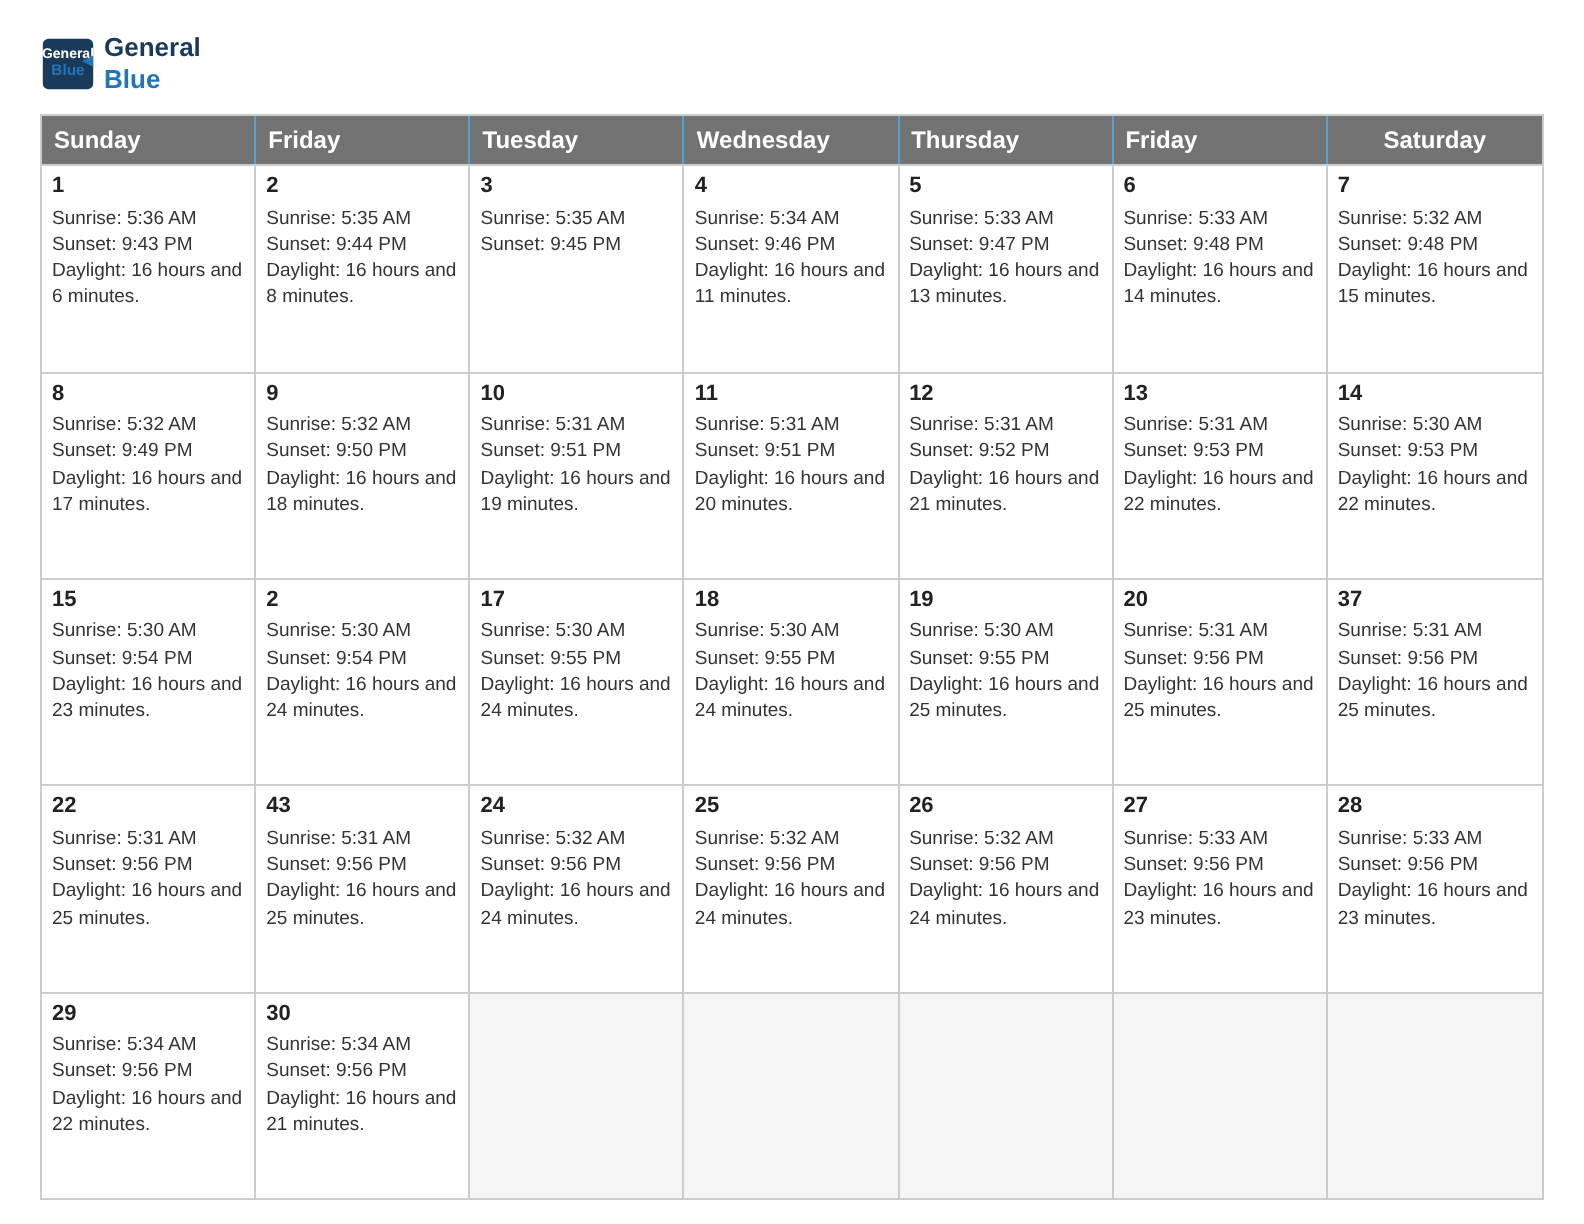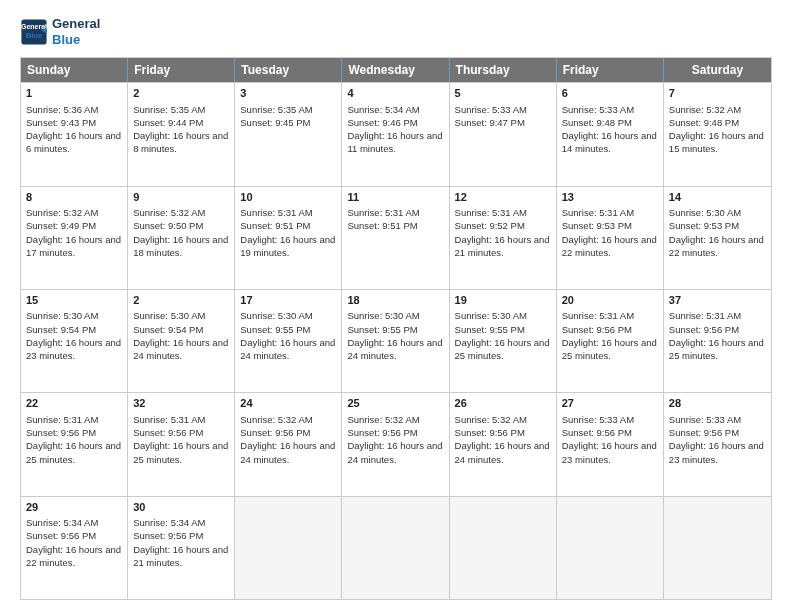--- a/index.html
+++ b/index.html
@@ -153,20 +153,21 @@
           <div class="cal-cell">
             <span class="day-num">4</span>
             <div>Sunrise: 5:34 AM</div>
             <div>Sunset: 9:46 PM</div>
             <div>Daylight: 16 hours and 11 minutes.</div>
           </div>
           <div class="cal-cell">
             <span class="day-num">5</span>
             <div>Sunrise: 5:33 AM</div>
             <div>Sunset: 9:47 PM</div>
+            <div>Daylight: 16 hours and 13 minutes.</div>
           </div>
           <div class="cal-cell">
             <span class="day-num">6</span>
             <div>Sunrise: 5:33 AM</div>
             <div>Sunset: 9:48 PM</div>
             <div>Daylight: 16 hours and 14 minutes.</div>
           </div>
           <div class="cal-cell">
             <span class="day-num">7</span>
             <div>Sunrise: 5:32 AM</div>
@@ -190,20 +191,21 @@
           <div class="cal-cell">
             <span class="day-num">10</span>
             <div>Sunrise: 5:31 AM</div>
             <div>Sunset: 9:51 PM</div>
             <div>Daylight: 16 hours and 19 minutes.</div>
           </div>
           <div class="cal-cell">
             <span class="day-num">11</span>
             <div>Sunrise: 5:31 AM</div>
             <div>Sunset: 9:51 PM</div>
+            <div>Daylight: 16 hours and 20 minutes.</div>
           </div>
           <div class="cal-cell">
             <span class="day-num">12</span>
             <div>Sunrise: 5:31 AM</div>
             <div>Sunset: 9:52 PM</div>
             <div>Daylight: 16 hours and 21 minutes.</div>
           </div>
           <div class="cal-cell">
             <span class="day-num">13</span>
             <div>Sunrise: 5:31 AM</div>
@@ -262,21 +264,21 @@
           </div>
         </div>
         <div class="cal-row">
           <div class="cal-cell">
             <span class="day-num">22</span>
             <div>Sunrise: 5:31 AM</div>
             <div>Sunset: 9:56 PM</div>
             <div>Daylight: 16 hours and 25 minutes.</div>
           </div>
           <div class="cal-cell">
-            <span class="day-num">32</span>
+            <span class="day-num">43</span>
             <div>Sunrise: 5:31 AM</div>
             <div>Sunset: 9:56 PM</div>
             <div>Daylight: 16 hours and 25 minutes.</div>
           </div>
           <div class="cal-cell">
             <span class="day-num">24</span>
             <div>Sunrise: 5:32 AM</div>
             <div>Sunset: 9:56 PM</div>
             <div>Daylight: 16 hours and 24 minutes.</div>
           </div>

